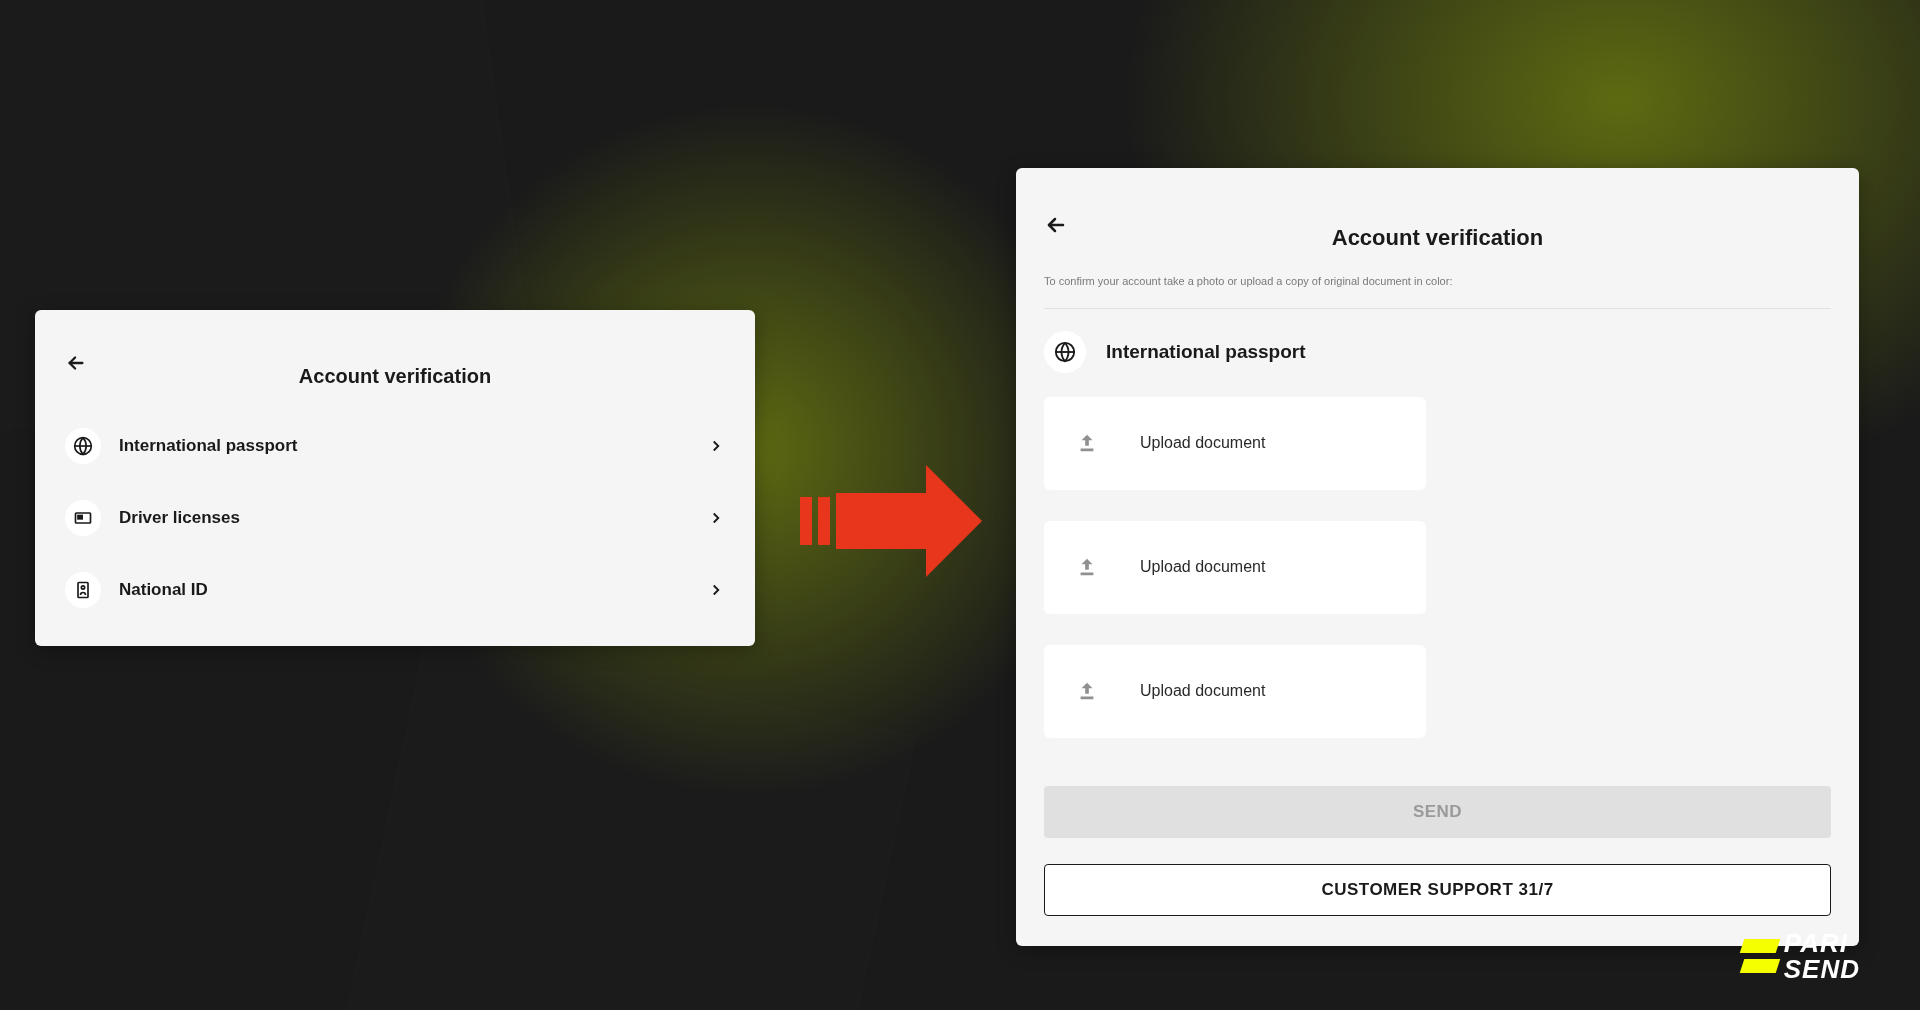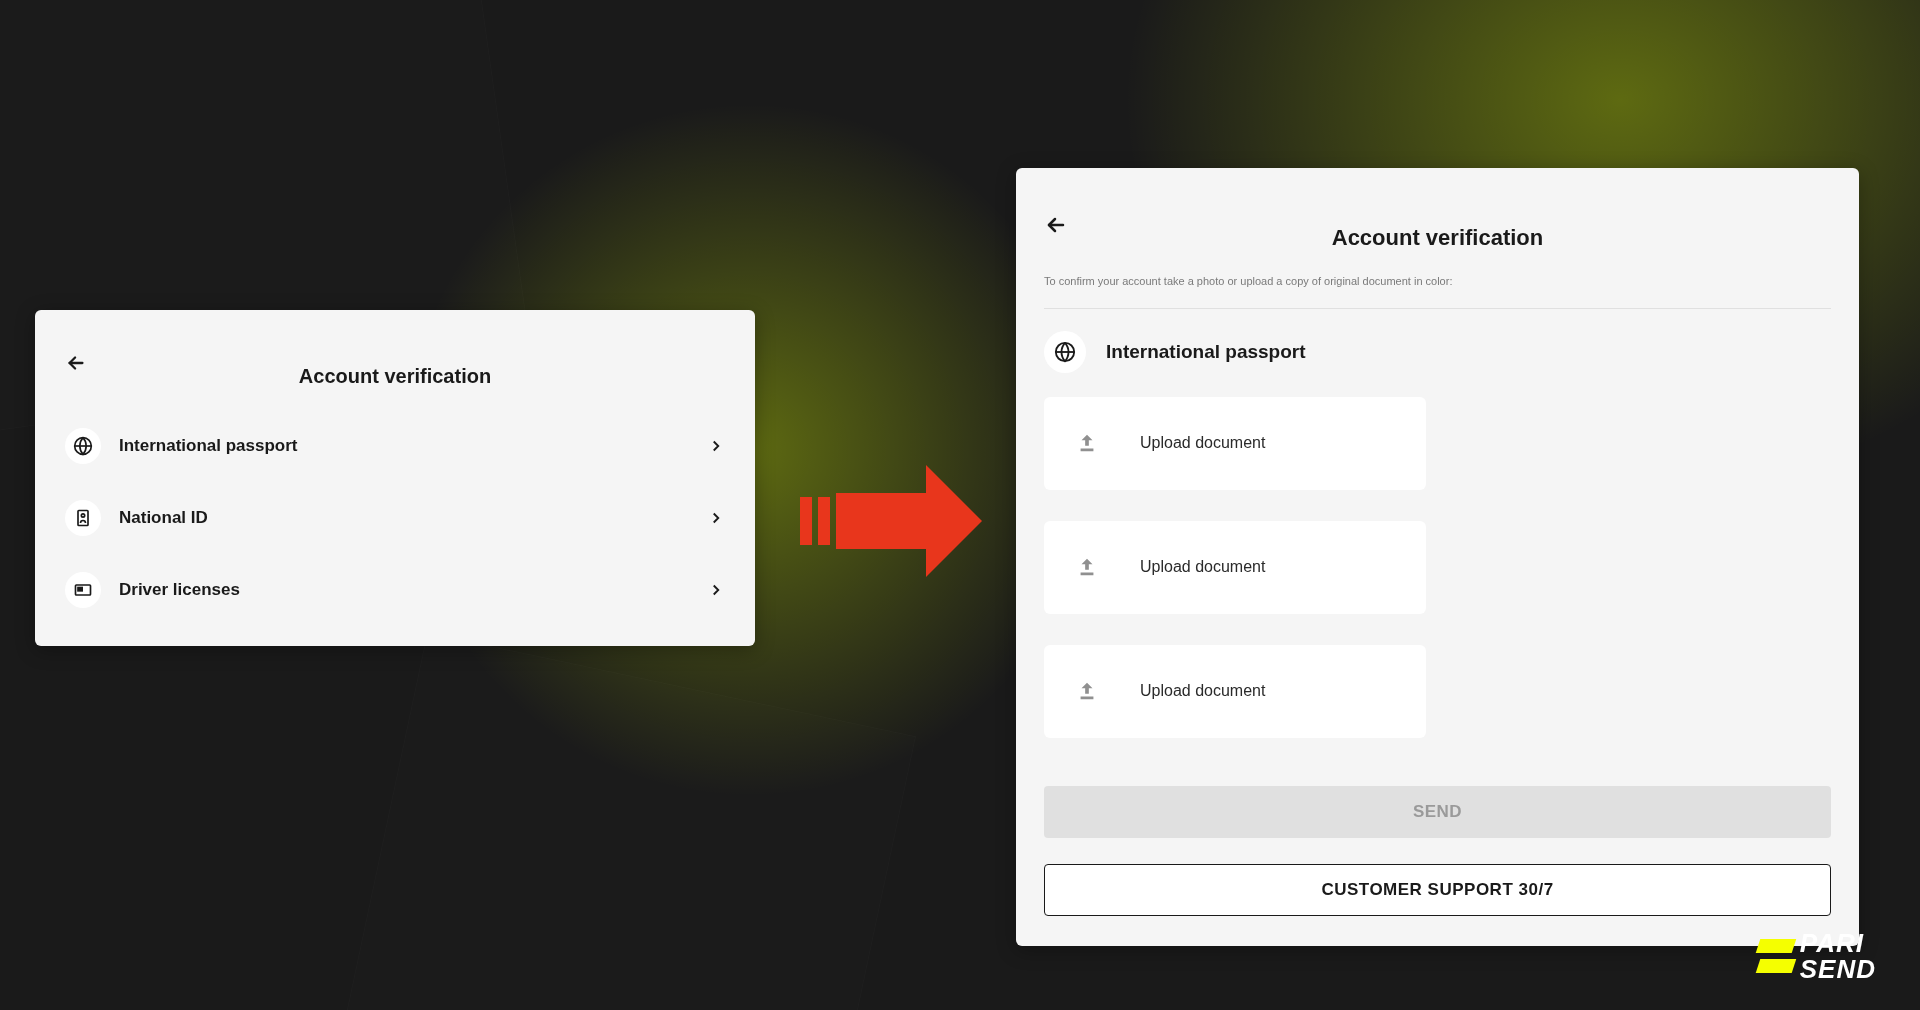--- a/index.html
+++ b/index.html
@@ -202,21 +202,21 @@
   border-bottom: 56px solid transparent;
   border-left: 56px solid #e8361c;
 }
 .arrow-wrap {
   display: flex;
   align-items: center;
 }
 
 .logo {
   position: absolute;
-  right: 44px;
+  right: 60px;
   bottom: 28px;
   display: flex;
   align-items: center;
   justify-content: space-between;
 }
 .logo-bars {
   display: flex;
   flex-direction: column;
   margin-right: 6px;
 }
@@ -269,39 +269,39 @@
     </div>
     <div class="doc-label">International passport</div>
     <svg class="chevron" width="18" height="18" viewBox="0 0 24 24" fill="none" stroke="#1a1a1a" stroke-width="2.5">
         <path d="M9 18l6-6-6-6"></path>
       </svg>
   </div>
 
   <div class="doc-option">
     <div class="doc-icon-wrap">
       <svg width="20" height="20" viewBox="0 0 24 24" fill="none" stroke="#1a1a1a" stroke-width="2">
+          <rect x="3" y="6" width="18" height="12" rx="1"></rect>
+          <rect x="6" y="9" width="5" height="4" fill="#1a1a1a"></rect>
+        </svg>
+    </div>
+    <div class="doc-label">Driver licenses</div>
+    <svg class="chevron" width="18" height="18" viewBox="0 0 24 24" fill="none" stroke="#1a1a1a" stroke-width="2.5">
+        <path d="M9 18l6-6-6-6"></path>
+      </svg>
+  </div>
+
+  <div class="doc-option">
+    <div class="doc-icon-wrap">
+      <svg width="20" height="20" viewBox="0 0 24 24" fill="none" stroke="#1a1a1a" stroke-width="2">
           <rect x="6" y="3" width="12" height="18" rx="1"></rect>
           <circle cx="12" cy="9" r="2"></circle>
           <path d="M9 18c0-2 1.5-3 3-3s3 1 3 3"></path>
         </svg>
     </div>
     <div class="doc-label">National ID</div>
-    <svg class="chevron" width="18" height="18" viewBox="0 0 24 24" fill="none" stroke="#1a1a1a" stroke-width="2.5">
-        <path d="M9 18l6-6-6-6"></path>
-      </svg>
-  </div>
-
-  <div class="doc-option">
-    <div class="doc-icon-wrap">
-      <svg width="20" height="20" viewBox="0 0 24 24" fill="none" stroke="#1a1a1a" stroke-width="2">
-          <rect x="3" y="6" width="18" height="12" rx="1"></rect>
-          <rect x="6" y="9" width="5" height="4" fill="#1a1a1a"></rect>
-        </svg>
-    </div>
-    <div class="doc-label">Driver licenses</div>
     <svg class="chevron" width="18" height="18" viewBox="0 0 24 24" fill="none" stroke="#1a1a1a" stroke-width="2.5">
         <path d="M9 18l6-6-6-6"></path>
       </svg>
   </div>
 </div>
 
 <div class="arrow-indicator">
   <div class="arrow-bar"></div>
   <div class="arrow-bar"></div>
   <div class="arrow-wrap">
@@ -351,21 +351,21 @@
     <div class="upload-box">
       <svg class="upload-icon" width="22" height="22" viewBox="0 0 24 24" fill="#909090">
           <path d="M12 3l6 6h-4v6h-4V9H6l6-6z"></path>
           <rect x="5" y="18" width="14" height="3"></rect>
         </svg>
       <span class="upload-text">Upload document</span>
     </div>
   </div>
 
   <button class="send-btn">SEND</button>
-  <button class="support-btn">CUSTOMER SUPPORT 30/7</button>
+  <button class="support-btn">CUSTOMER SUPPORT 31/7</button>
 </div>
 
 <div class="logo">
   <div class="logo-bars">
     <div class="logo-bar"></div>
     <div class="logo-bar"></div>
   </div>
   <div class="logo-text">
     <span class="logo-line">PARI</span>
     <span class="logo-line">SEND</span>

